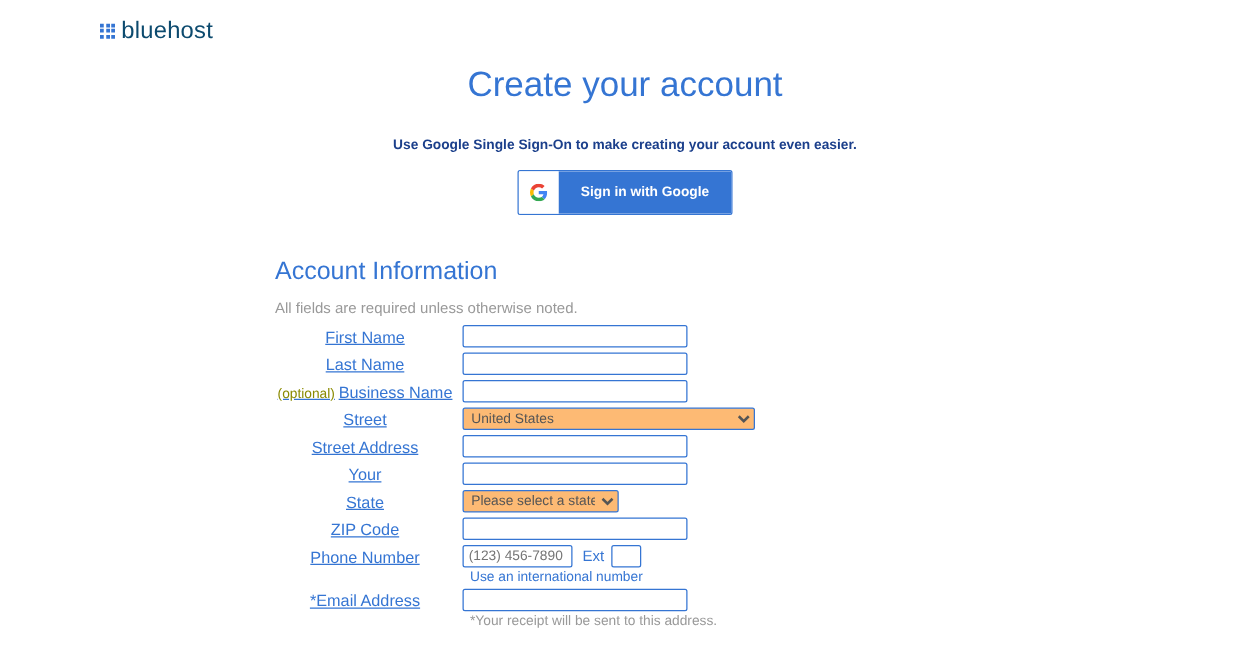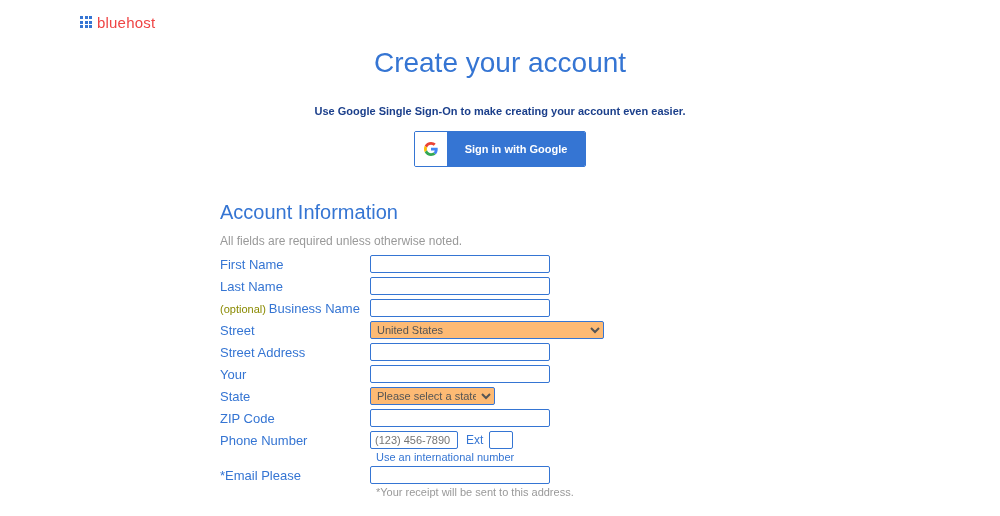--- a/index.html
+++ b/index.html
@@ -15,21 +15,21 @@
     padding: 14px 0 0 80px;
   }
   .logo {
     display: flex;
     align-items: center;
     gap: 4px;
     color: #3575d3;
     font-size: 16px;
     font-weight: 400;
   }
-  .logo-text { color: #ef4444; font-weight: 300; letter-spacing: .2px; font-size: 15px; }
+  .logo-text { color: #0c4a6e; font-weight: 300; letter-spacing: .2px; font-size: 19px; }
   .grid-icon {
     display: grid;
     grid-template-columns: repeat(3, 3px);
     grid-template-rows: repeat(3, 3px);
     gap: 1.5px;
     width: 13px;
     height: 13px;
   }
   .grid-icon span { background: #3575d3; }
   .main {
@@ -90,24 +90,25 @@
     margin-bottom: 6px;
   }
   .row {
     display: flex;
     align-items: center;
     margin-bottom: 2px;
     min-height: 20px;
   }
   .label-cell {
     width: 150px;
-    text-align: left;
+    text-align: center;
     padding-right: 6px;
     font-size: 13px;
     color: #3575d3;
+    text-decoration: underline;
   }
   .optional-tag {
     color: #8a8a00;
     font-size: 11px;
     margin-right: 3px;
   }
   .input-cell { flex: 1; display: flex; align-items: center; gap: 4px; }
   input[type=text] {
     border: 1px solid #3575d3;
     border-radius: 2px;
@@ -236,20 +237,20 @@
     <div class="row">
       <div class="label-cell">Phone Number</div>
       <div class="input-cell">
         <input type="text" class="phone" placeholder="(123) 456-7890" style="">
         <span class="ext-label">Ext</span>
         <input type="text" class="ext" style="">
       </div>
     </div>
     <div class="sub-note">Use an international number</div>
     <div class="row">
-      <div class="label-cell">*Email Please</div>
+      <div class="label-cell">*Email Address</div>
       <div class="input-cell">
           <input type="text" style="">
         </div>
     </div>
     <div class="sub-note gray">*Your receipt will be sent to this address.</div>
   </div>
 </div>
 
 </body></html>

